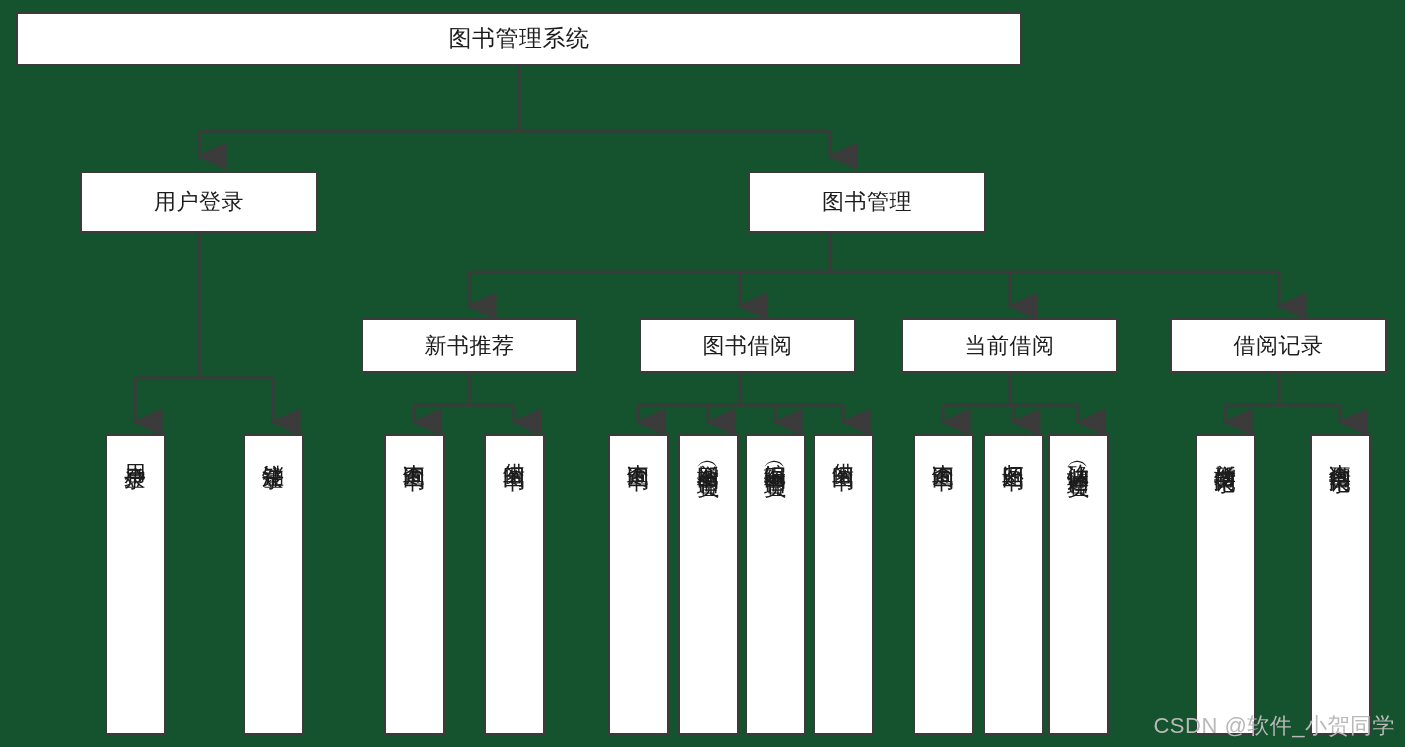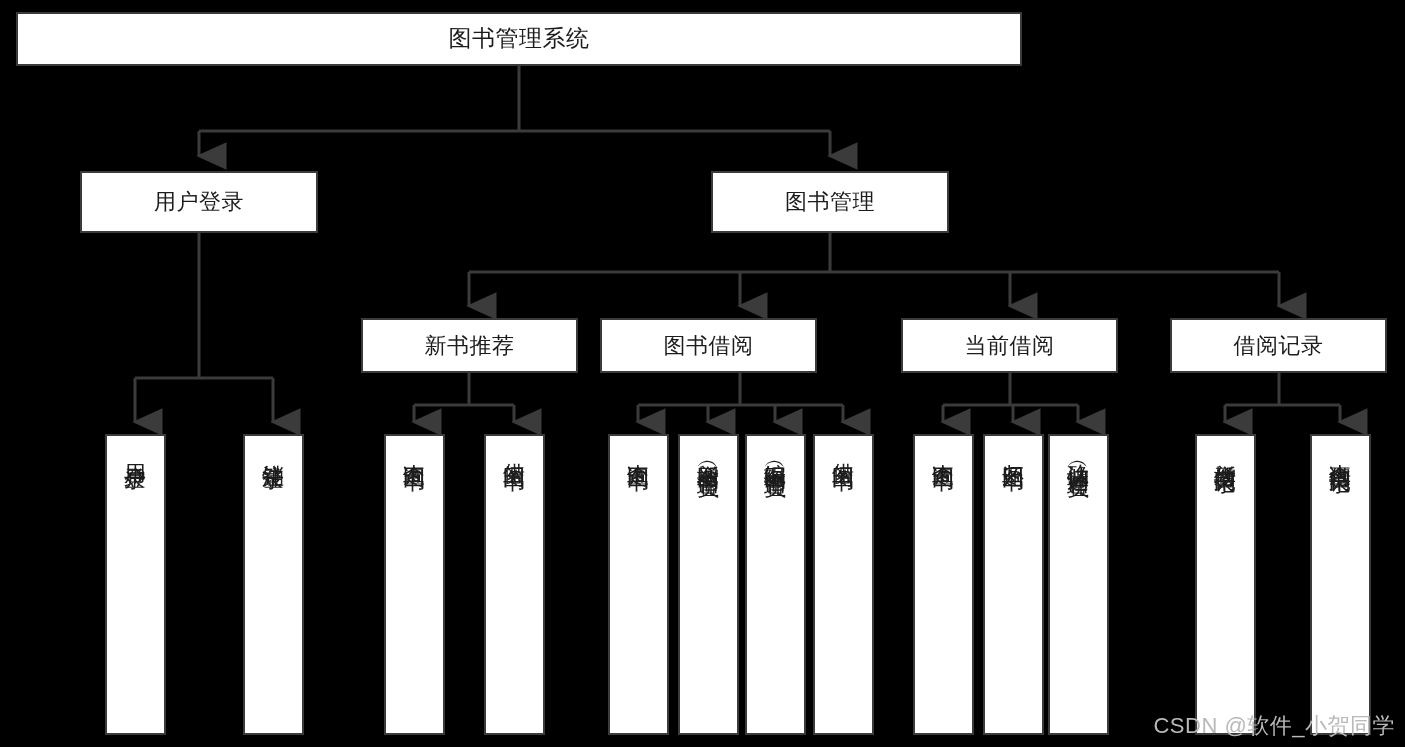--- a/index.html
+++ b/index.html
@@ -9,21 +9,21 @@
     background: #ffffff;
   }
   body {
     font-family: "Liberation Sans", "DejaVu Sans", sans-serif;
     color: #1a1a1a;
   }
   #canvas {
     position: relative;
     width: 1405px;
     height: 747px;
-    background: #000000;
+    background: #14532d;
     overflow: hidden;
   }
   svg#wires {
     position: absolute;
     left: 0;
     top: 0;
     width: 1405px;
     height: 747px;
     pointer-events: none;
   }
@@ -132,29 +132,29 @@
   </svg>
 
   <div class="node h root" style="left:16px; top:12px; width:1006px; height:54px;">
     <span class="lbl">图书管理系统</span>
   </div>
 
   <div class="node h" style="left:80px; top:171px; width:238px; height:62px;">
     <span class="lbl">用户登录</span>
   </div>
 
-  <div class="node h" style="left:711px; top:171px; width:238px; height:62px;">
+  <div class="node h" style="left:748px; top:171px; width:238px; height:62px;">
     <span class="lbl">图书管理</span>
   </div>
 
   <div class="node h" style="left:361px; top:318px; width:217px; height:55px;text-align:right;">
     <span class="lbl">新书推荐</span>
   </div>
 
-  <div class="node h" style="left:600px; top:318px; width:217px; height:55px;">
+  <div class="node h" style="left:639px; top:318px; width:217px; height:55px;">
     <span class="lbl">图书借阅</span>
   </div>
 
   <div class="node h" style="left:1170px; top:318px; width:217px; height:55px;">
     <span class="lbl">借阅记录</span>
   </div>
 
   <div class="node h" style="left:901px; top:318px; width:217px; height:55px;">
     <span class="lbl">当前借阅</span>
   </div>

